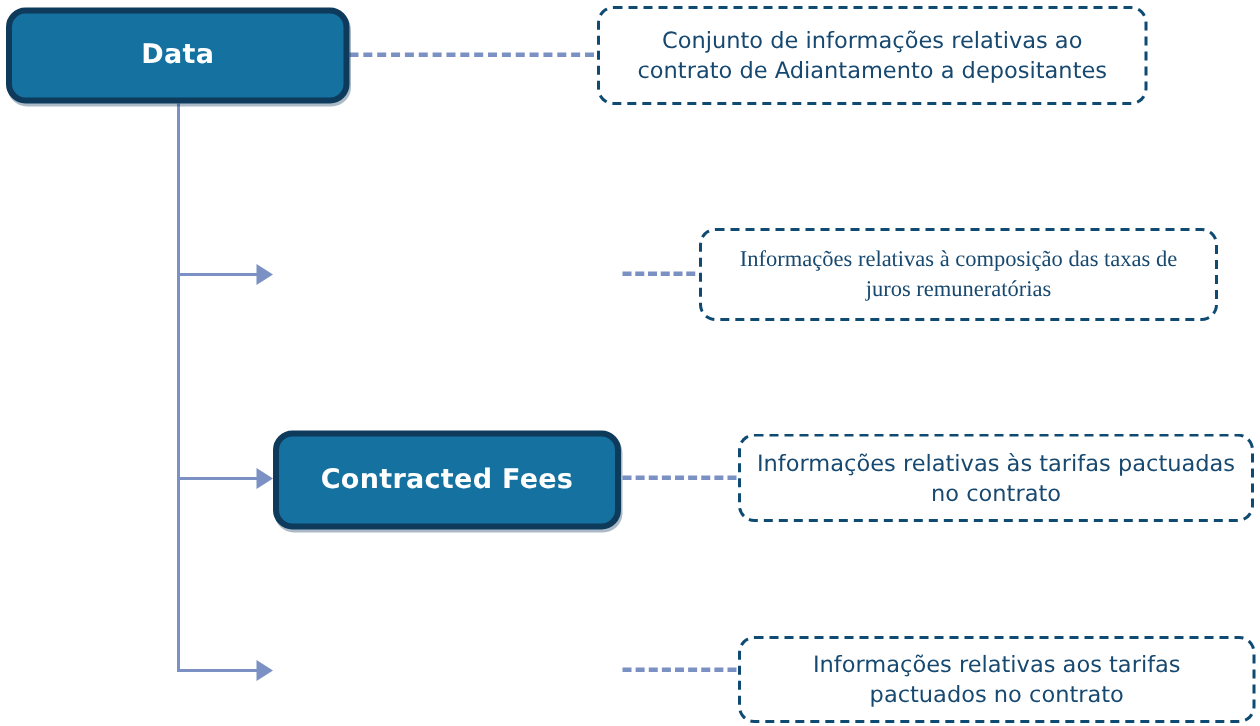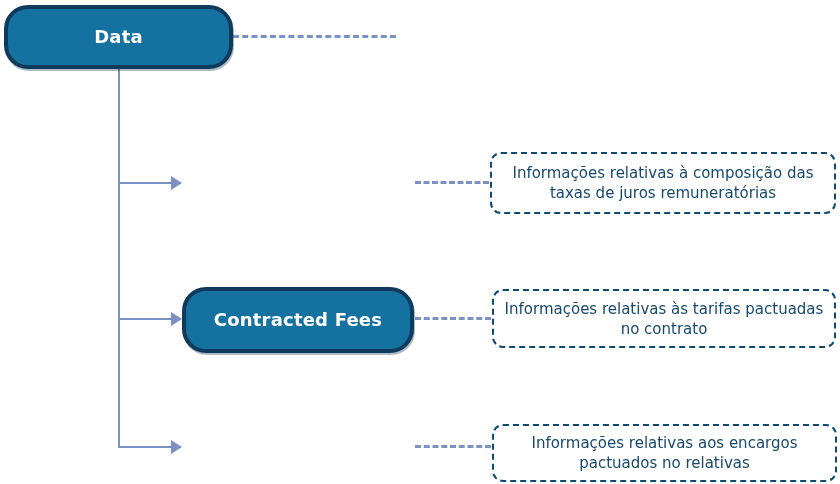--- a/index.html
+++ b/index.html
@@ -14,21 +14,21 @@
     height: 484px;
     background: #ffffff;
     overflow: hidden;
   }
   
   .node {
     position: absolute;
     box-sizing: border-box;
     background: #15719F;
     border: 4px solid #0E3A5C;
-    border-radius: 24px;
+    border-radius: 13px;
     color: #ffffff;
     display: flex;
     align-items: center;
     justify-content: center;
     text-align: center;
     font-size: 18px;
     font-weight: 600;
     letter-spacing: 0.2px;
     line-height: 22px;
     padding: 2px 10px;
@@ -49,21 +49,21 @@
     color: #17486F;
     display: flex;
     align-items: center;
     justify-content: center;
     text-align: center;
     font-size: 15px;
     line-height: 20px;
     padding: 2px 10px;
   }
   .ann-root   { left: 398px; top: 4px;   width: 367px; height: 66px; }
-  .ann-child1 { left: 490px; top: 152px; width: 346px; height: 62px; }
+  .ann-child1 { left: 466px; top: 152px; width: 346px; height: 62px; font-family: Liberation Serif, serif; }
   .ann-child2 { left: 492px; top: 289px; width: 344px; height: 59px; }
   .ann-child3 { left: 492px; top: 424px; width: 345px; height: 58px; }
 
   
   .vline {
     position: absolute;
     left: 118px; top: 69px;
     width: 2px; height: 379px;
     background: #7B90C3;
   }
@@ -119,26 +119,29 @@
   <div class="node node-root">
     <span>Data</span>
   </div>
 
 
   <div class="node node-child2">
     <span>Contracted Fees</span>
   </div>
 
 
+  <div class="annotation ann-root">
+    <span>Conjunto de informações relativas ao contrato de Adiantamento a depositantes</span>
+  </div>
 
   <div class="annotation ann-child1">
     <span>Informações relativas à composição das taxas de juros remuneratórias</span>
   </div>
 
   <div class="annotation ann-child2">
     <span>Informações relativas às tarifas pactuadas no contrato</span>
   </div>
 
   <div class="annotation ann-child3">
-    <span>Informações relativas aos encargos pactuados no relativas</span>
+    <span>Informações relativas aos tarifas pactuados no contrato</span>
   </div>
 
 </div>
 
 </body></html>

